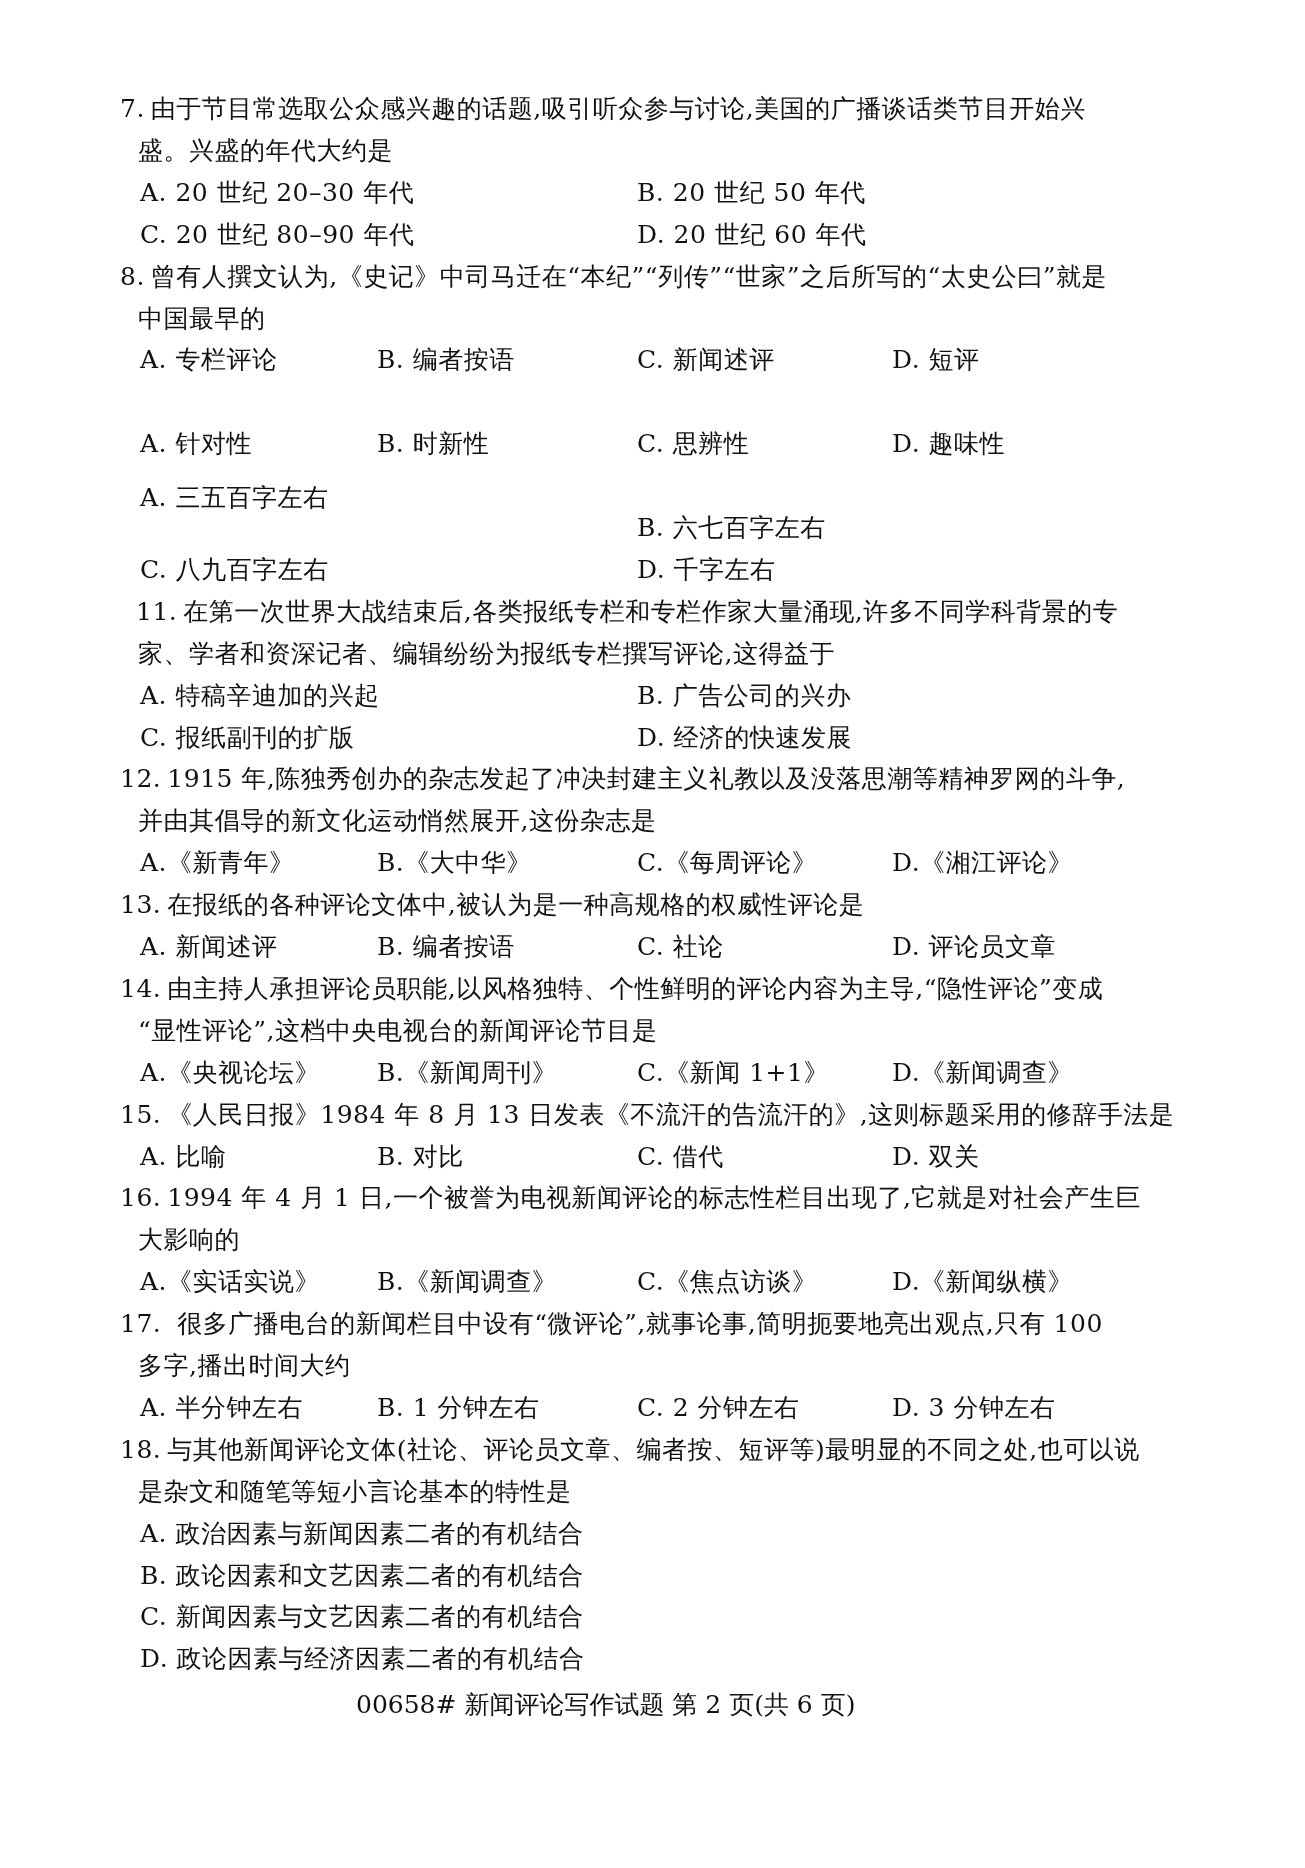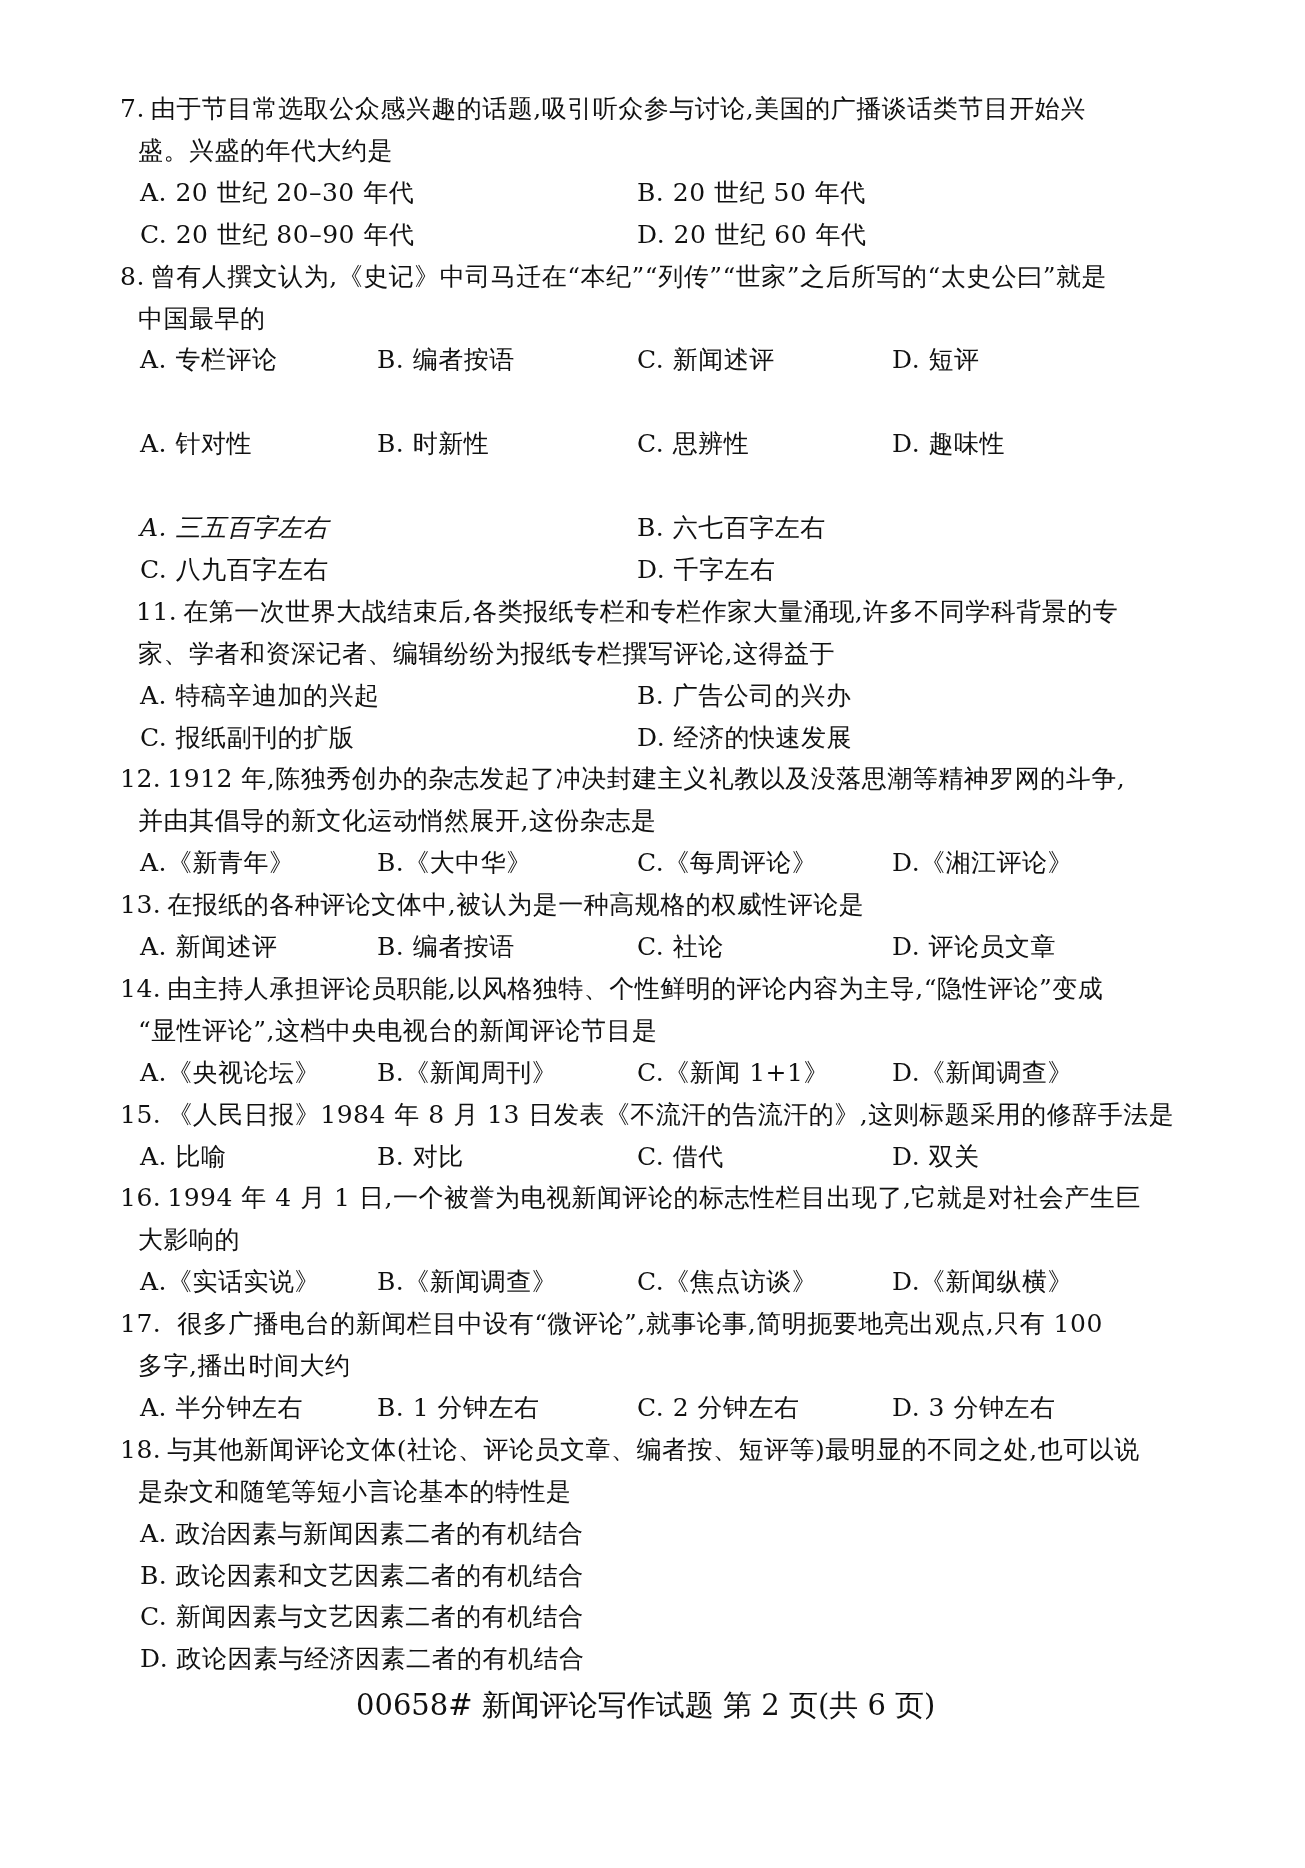--- a/index.html
+++ b/index.html
@@ -1,21 +1,21 @@
 <!DOCTYPE html>
 <html><head>
 <meta charset="utf-8">
 <style>
   html, body { margin:0; padding:0; background:#ffffff; }
   body { width:1305px; height:1868px; position:relative; overflow:hidden;
          font-family: "DejaVu Serif", "Liberation Serif", serif; color:#111; }
   .page { position:absolute; left:0; top:0; width:1305px; height:1868px; }
   .line { position:absolute; font-size:25px; line-height:30px; white-space:nowrap; letter-spacing:0.5px; }
   .num { display:inline-block; }
-  .footer { position:absolute; left:356px; top:1690px; font-size:29px; line-height:30px; white-space:nowrap; }
+  .footer { position:absolute; left:356px; top:1690px; font-size:25px; line-height:30px; white-space:nowrap; }
 </style>
 </head>
 <body>
 
 <div class="page" id="page">
     <div class="line" style="top: 94px; left: 120px;"><span class="num" style="margin-right: 6px;">7.</span><span>由于节目常选取公众感兴趣的话题,吸引听众参与讨论,美国的广播谈话类节目开始兴</span></div>
     <div class="line" style="top: 135.9px; left: 138px;">盛。兴盛的年代大约是</div>
     <div class="line" style="top: 177.8px; left: 140px;">A. 20 世纪 20–30 年代</div>
     <div class="line" style="top: 177.8px; left: 637px;">B. 20 世纪 50 年代</div>
     <div class="line" style="top: 219.7px; left: 140px;">C. 20 世纪 80–90 年代</div>
@@ -23,31 +23,31 @@
     <div class="line" style="top: 261.6px; left: 120px;"><span class="num" style="margin-right: 6px;">8.</span><span>曾有人撰文认为,《史记》中司马迁在“本纪”“列传”“世家”之后所写的“太史公曰”就是</span></div>
     <div class="line" style="top: 303.5px; left: 138px;">中国最早的</div>
     <div class="line" style="top: 345.4px; left: 140px;">A. 专栏评论</div>
     <div class="line" style="top: 345.4px; left: 377px;">B. 编者按语</div>
     <div class="line" style="top: 345.4px; left: 637px;">C. 新闻述评</div>
     <div class="line" style="top: 345.4px; left: 892px;">D. 短评</div>
     <div class="line" style="top: 429.2px; left: 140px;">A. 针对性</div>
     <div class="line" style="top: 429.2px; left: 377px;">B. 时新性</div>
     <div class="line" style="top: 429.2px; left: 637px;">C. 思辨性</div>
     <div class="line" style="top: 429.2px; left: 892px;">D. 趣味性</div>
-    <div class="line" style="top: 513px; left: 140px; font-style: italic;">A. 三五百字左右</div>
+    <div class="line" style="top: 483px; left: 140px;">A. 三五百字左右</div>
     <div class="line" style="top: 513px; left: 637px;">B. 六七百字左右</div>
     <div class="line" style="top: 554.9px; left: 140px;">C. 八九百字左右</div>
     <div class="line" style="top: 554.9px; left: 637px;">D. 千字左右</div>
     <div class="line" style="top: 596.8px; left: 136px;"><span class="num" style="margin-right: 6px;">11.</span><span>在第一次世界大战结束后,各类报纸专栏和专栏作家大量涌现,许多不同学科背景的专</span></div>
     <div class="line" style="top: 638.7px; left: 138px;">家、学者和资深记者、编辑纷纷为报纸专栏撰写评论,这得益于</div>
     <div class="line" style="top: 680.6px; left: 140px;">A. 特稿辛迪加的兴起</div>
     <div class="line" style="top: 680.6px; left: 637px;">B. 广告公司的兴办</div>
     <div class="line" style="top: 722.5px; left: 140px;">C. 报纸副刊的扩版</div>
     <div class="line" style="top: 722.5px; left: 637px;">D. 经济的快速发展</div>
-    <div class="line" style="top: 764.4px; left: 120px;"><span class="num" style="margin-right: 6px;">12.</span><span>1912 年,陈独秀创办的杂志发起了冲决封建主义礼教以及没落思潮等精神罗网的斗争,</span></div>
+    <div class="line" style="top: 764.4px; left: 120px;"><span class="num" style="margin-right: 6px;">12.</span><span>1915 年,陈独秀创办的杂志发起了冲决封建主义礼教以及没落思潮等精神罗网的斗争,</span></div>
     <div class="line" style="top: 806.3px; left: 138px;">并由其倡导的新文化运动悄然展开,这份杂志是</div>
     <div class="line" style="top: 848.2px; left: 140px;">A.《新青年》</div>
     <div class="line" style="top: 848.2px; left: 377px;">B.《大中华》</div>
     <div class="line" style="top: 848.2px; left: 637px;">C.《每周评论》</div>
     <div class="line" style="top: 848.2px; left: 892px;">D.《湘江评论》</div>
     <div class="line" style="top: 890.1px; left: 120px;"><span class="num" style="margin-right: 6px;">13.</span><span>在报纸的各种评论文体中,被认为是一种高规格的权威性评论是</span></div>
     <div class="line" style="top: 932px; left: 140px;">A. 新闻述评</div>
     <div class="line" style="top: 932px; left: 377px;">B. 编者按语</div>
     <div class="line" style="top: 932px; left: 637px;">C. 社论</div>
     <div class="line" style="top: 932px; left: 892px;">D. 评论员文章</div>

